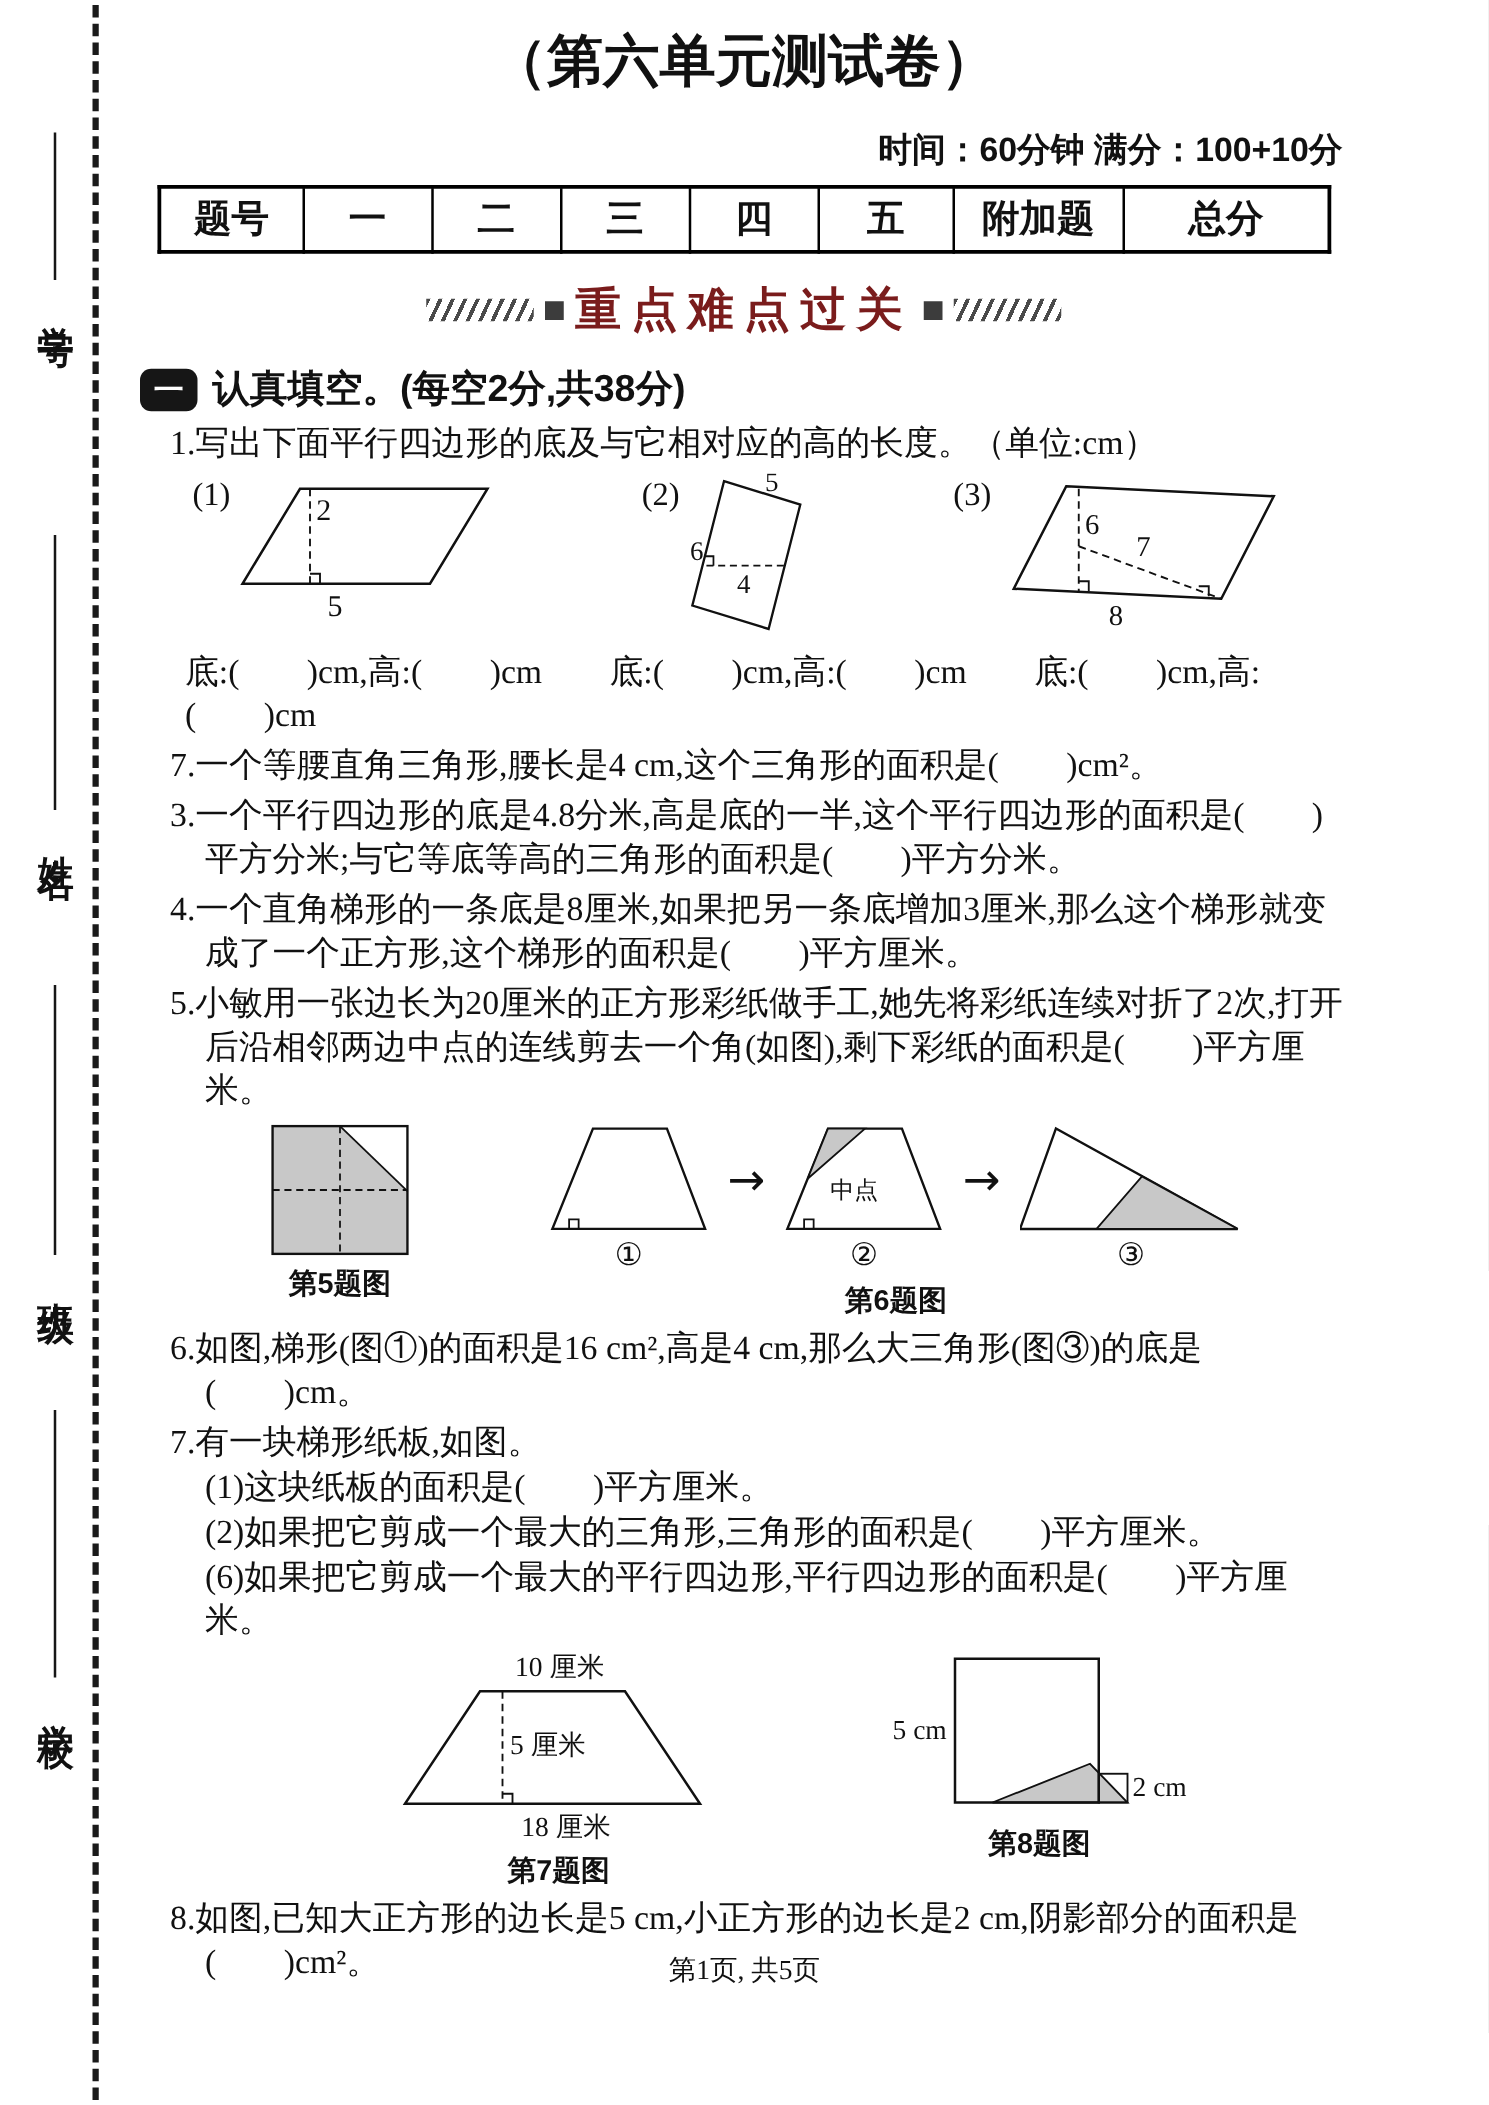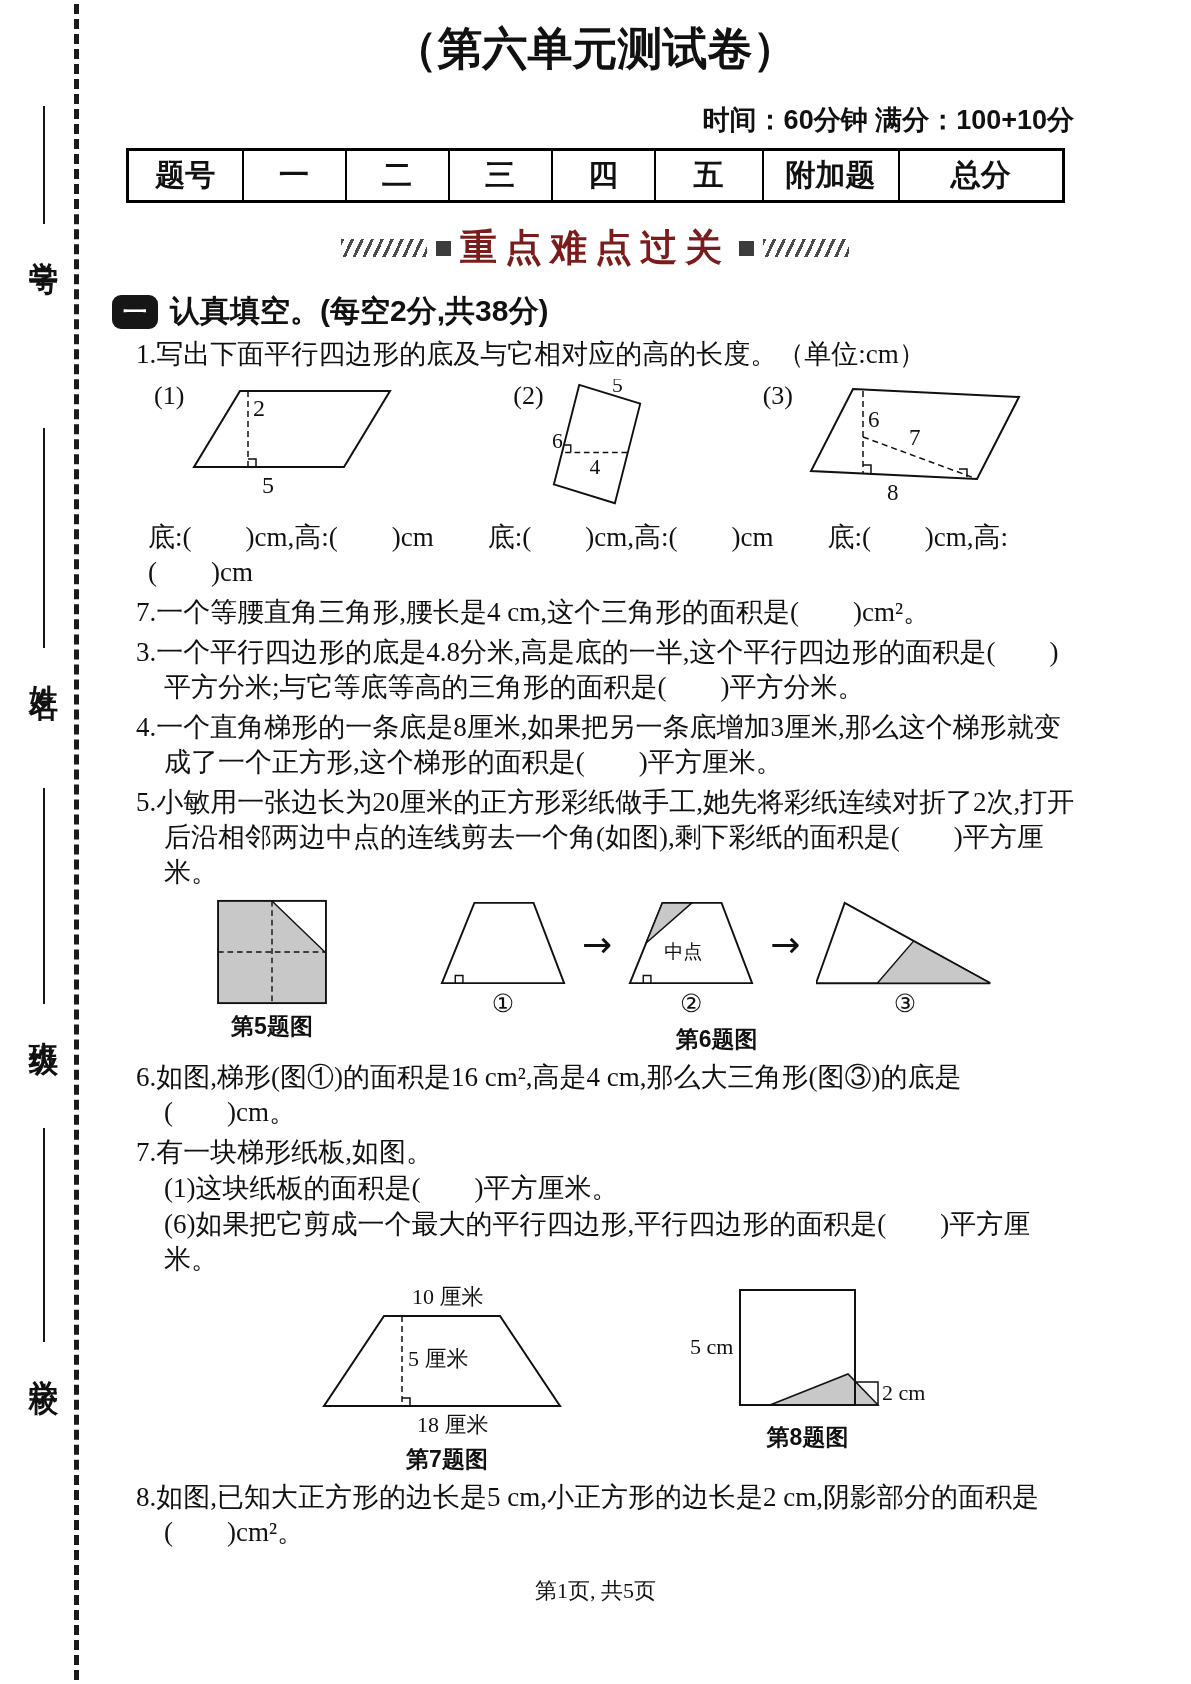--- a/index.html
+++ b/index.html
@@ -51,25 +51,25 @@
 
   .fig-row2 { display:flex; align-items:flex-start; margin:9px 0 0 104px; }
   .fig5-block { display:flex; flex-direction:column; align-items:center; }
   .fig6-block { margin-left:112px; display:flex; flex-direction:column; }
   .fig6-row { display:flex; align-items:flex-start; gap:16px; }
   .shape-block { display:flex; flex-direction:column; align-items:center; gap:2px; }
   .shape-label { font-size:25px; }
   .arrow { font-size:36px; line-height:1; margin-top:28px; font-family:"DejaVu Sans",sans-serif; }
   .fig-caption { font-size:23px; font-weight:bold; font-family:"Liberation Sans",sans-serif; margin-top:6px; text-align:center; }
 
-  .fig-row3 { display:flex; align-items:flex-start; margin:9px 0 0 210px; }
+  .fig-row3 { display:flex; align-items:flex-start; margin:9px 0 0 210px;gap:24px; }
   .fig7-block { display:flex; flex-direction:column; align-items:center; }
   .fig8-block { margin-left:118px; display:flex; flex-direction:column; align-items:center; }
 
-  .footer { position:absolute; left:0; right:0; bottom:78px; text-align:center; font-size:22px; }
+  .footer { position:absolute; left:0; right:0; bottom:93px; text-align:center; font-size:22px; }
 
   svg { display:block; }
   svg text { font-family:"Liberation Serif",serif; fill:#111; }
   .shape { fill:none; stroke:#111; stroke-width:2; }
   .thin { fill:none; stroke:#111; stroke-width:1.5; }
   .dash { fill:none; stroke:#111; stroke-width:1.5; stroke-dasharray:6 4; }
   .gray { fill:#c8c8c8; stroke:#111; stroke-width:1.5; }
   .grayf { fill:#c8c8c8; stroke:none; }
 </style>
 </head>
@@ -221,20 +221,21 @@
             <span class="shape-label">③</span>
           </div>
         </div>
         <div class="fig-caption">第6题图</div>
       </div>
     </div>
 
     <p class="q">6.如图,梯形(图①)的面积是16 cm²,高是4 cm,那么大三角形(图③)的底是(　　)cm。</p>
     <p class="q">7.有一块梯形纸板,如图。</p>
     <p class="q sub">(1)这块纸板的面积是(　　)平方厘米。</p>
+    <p class="q sub">(2)如果把它剪成一个最大的三角形,三角形的面积是(　　)平方厘米。</p>
     <p class="q sub">(6)如果把它剪成一个最大的平行四边形,平行四边形的面积是(　　)平方厘米。</p>
 
     <div class="fig-row3">
       <div class="fig7-block">
         <svg width="250" height="152" viewBox="0 0 250 152">
           <text x="90" y="18" font-size="22">10 厘米</text>
           <polygon class="shape" points="62,30 178,30 238,120 2,120"></polygon>
           <line class="dash" x1="80" y1="30" x2="80" y2="120"></line>
           <polyline class="thin" points="80,112 88,112 88,120"></polyline>
           <text x="86" y="80" font-size="22">5 厘米</text>

